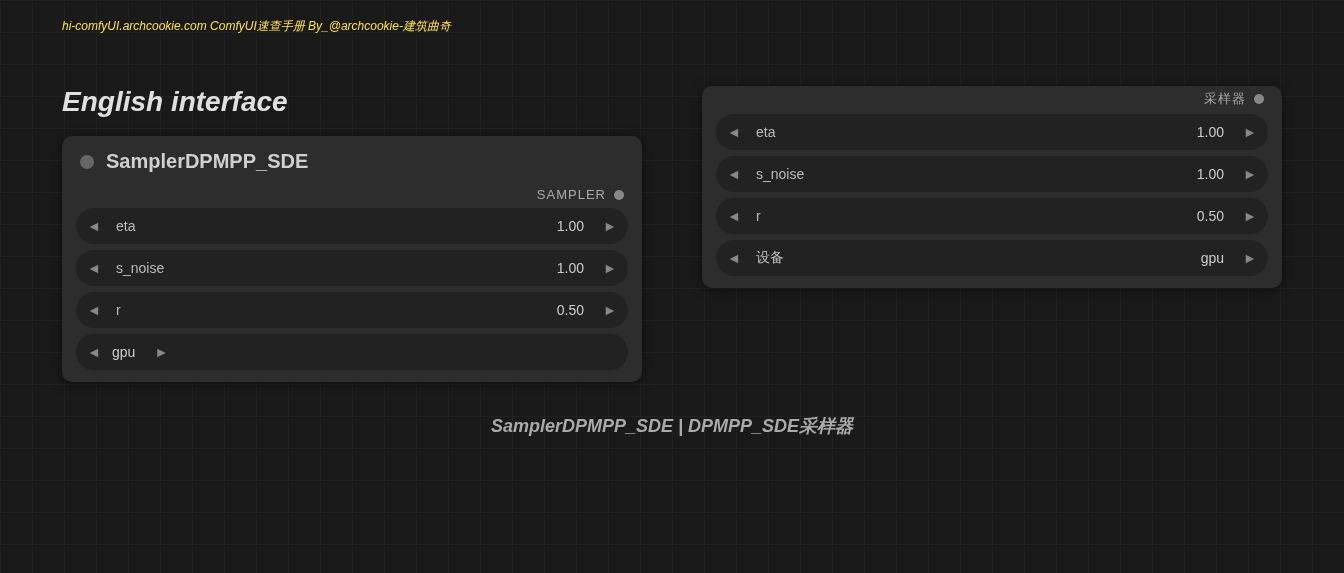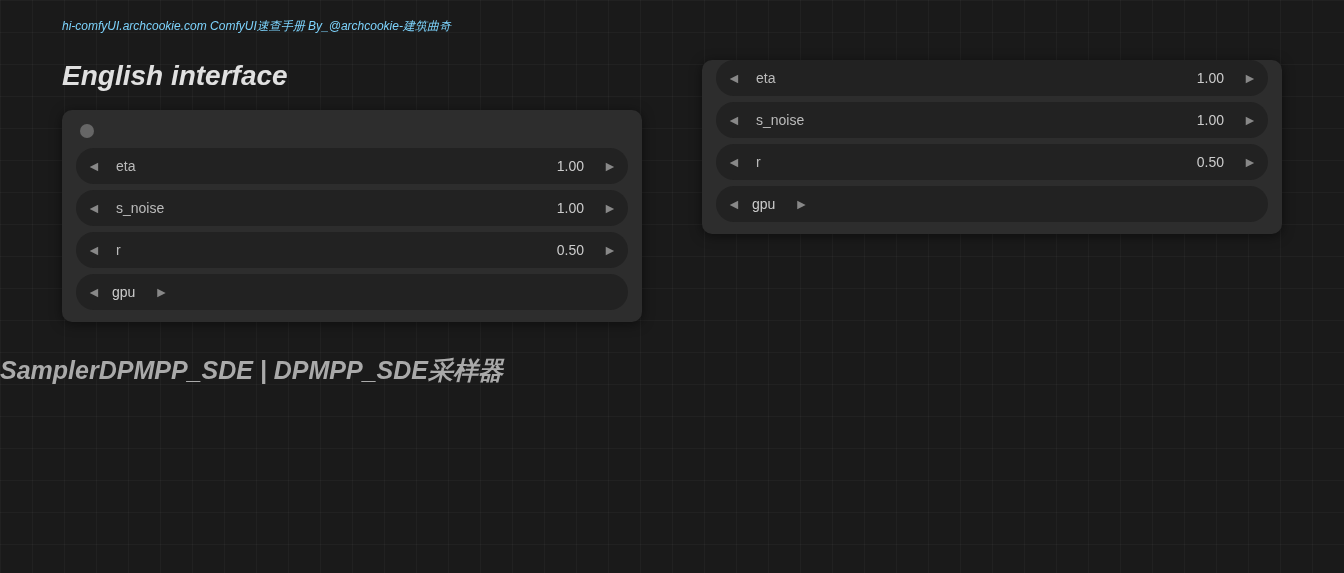--- a/index.html
+++ b/index.html
@@ -16,30 +16,31 @@
       color: #ccc;
       overflow: hidden;
       position: relative;
     }
 
     .watermark {
       position: absolute;
       top: 18px;
       left: 62px;
       font-size: 12px;
-      color: #7dd3fc;
+      color: #fde047;
       font-style: italic;
     }
 
     .main-layout {
       display: flex;
       flex-direction: row;
       justify-content: center;
       gap: 60px;
       padding: 60px 60px 0 60px;
+      margin-top: 26px;
     }
 
     .panel-section {
       display: flex;
       flex-direction: column;
       gap: 8px;
       min-width: 580px;
     }
 
     .section-title {
@@ -149,39 +150,45 @@
       display: flex;
       align-items: center;
       justify-content: center;
       color: #888;
       font-size: 14px;
       flex-shrink: 0;
       cursor: pointer;
     }
 
     .footer-label {
-      font-size: 25px;
+      text-align: center;
+      font-size: 18px;
       font-style: italic;
       color: #aaa;
       margin-top: 32px;
       font-weight: bold;
     }
   </style>
 </head>
 <body>
 
 <div class="watermark">hi-comfyUI.archcookie.com ComfyUI速查手册 By_@archcookie-建筑曲奇</div>
 
 <div class="main-layout">
 
   <div class="panel-section">
     <div class="section-title">English interface</div>
     <div class="node-card">
       <div class="node-header">
         <div class="node-dot"></div>
+        <div class="node-title">SamplerDPMPP_SDE</div>
+      </div>
+      <div class="node-output-row">
+        <span class="output-label">SAMPLER</span>
+        <div class="output-dot"></div>
       </div>
       <div class="node-fields">
 
         <div class="field-row">
           <div class="field-left-arrow">◄</div>
           <div class="field-name">eta</div>
           <div class="field-value">1.00</div>
           <div class="field-right-arrow">►</div>
         </div>
 
@@ -203,20 +210,24 @@
           <div class="field-left-arrow">◄</div>
           <div class="field-value">gpu</div>
           <div class="field-right-arrow">►</div>
         </div>
       </div>
     </div>
   </div>
 
   <div class="panel-section">
     <div class="node-card">
+      <div class="node-output-row">
+        <span class="output-label">采样器</span>
+        <div class="output-dot"></div>
+      </div>
       <div class="node-fields">
 
         <div class="field-row">
           <div class="field-left-arrow">◄</div>
           <div class="field-name">eta</div>
           <div class="field-value">1.00</div>
           <div class="field-right-arrow">►</div>
         </div>
 
         <div class="field-row">
@@ -228,20 +239,21 @@
 
         <div class="field-row">
           <div class="field-left-arrow">◄</div>
           <div class="field-name">r</div>
           <div class="field-value">0.50</div>
           <div class="field-right-arrow">►</div>
         </div>
 
         <div class="field-row">
           <div class="field-left-arrow">◄</div>
+          <div class="field-name">设备</div>
           <div class="field-value">gpu</div>
           <div class="field-right-arrow">►</div>
         </div>
       </div>
     </div>
   </div>
 
 </div>
 
 <div class="footer-label">SamplerDPMPP_SDE | DPMPP_SDE采样器</div>

